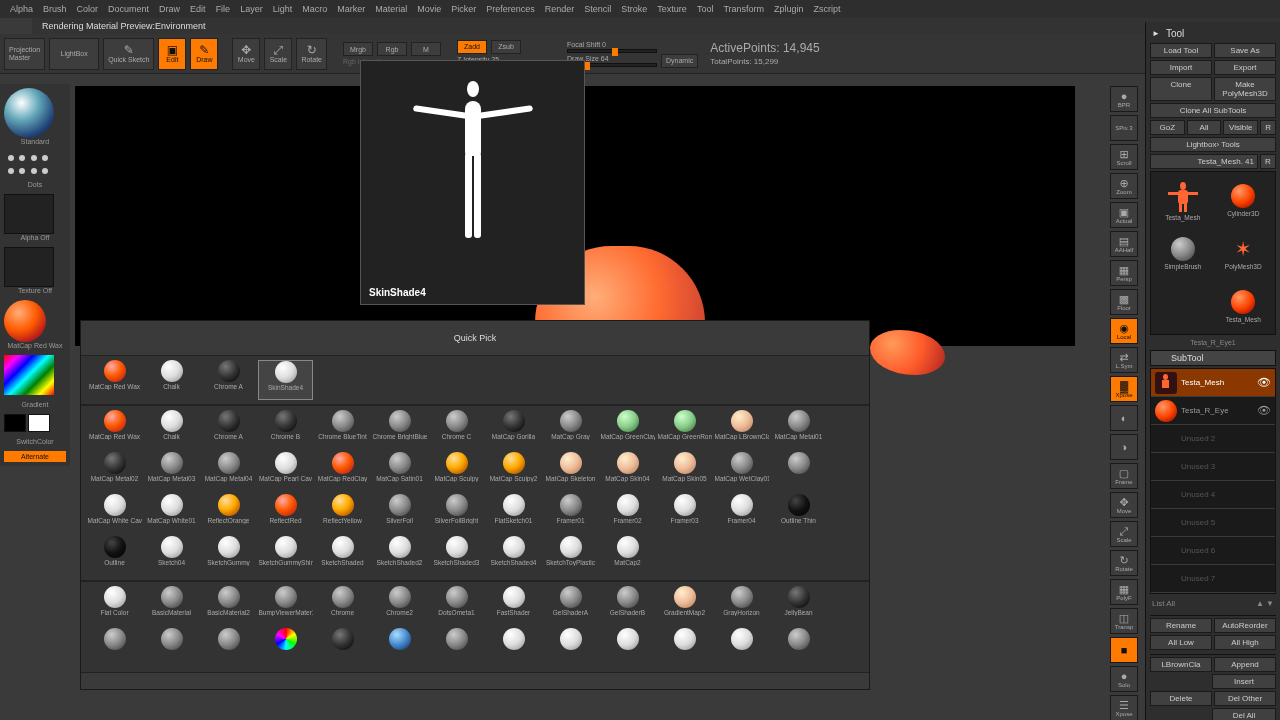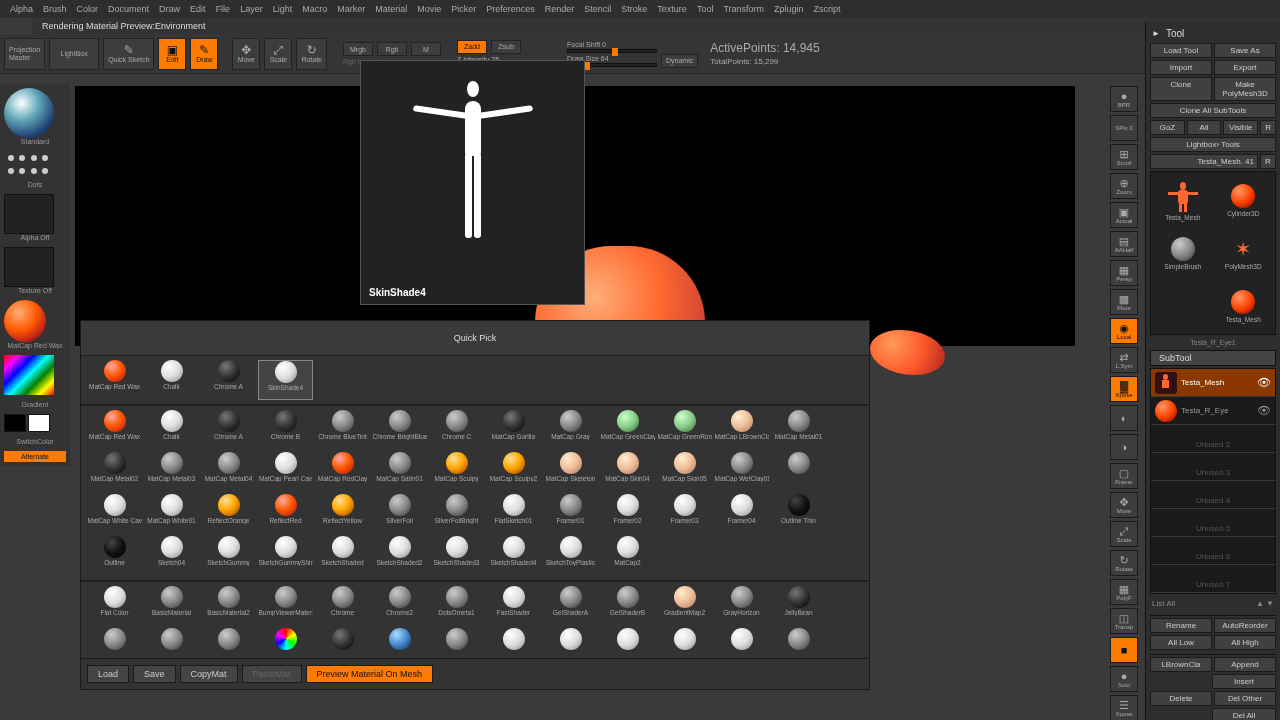--- a/index.html
+++ b/index.html
@@ -78,25 +78,25 @@
 
 
 .tool-palette { position: absolute; right: 0; top: 22px; width: 135px; bottom: 0; background: #2e2e2e; border-left: 1px solid #111; padding: 4px; overflow: hidden; display: flex; flex-direction: column; gap: 2px; }
 .pal-title { display: flex; align-items: center; gap: 6px; padding: 2px; color: #ddd; font-size: 10px; }
 .pal-title::before { content: "►"; font-size: 8px; }
 .pal-row { display: flex; gap: 2px; }
 .pal-btn { flex: 1; background: #404040; border: 1px solid #1a1a1a; padding: 2px 3px; font-size: 8px; color: #ccc; text-align: center; cursor: pointer; }
 .thumb-grid { background: #222; border: 1px solid #111; padding: 3px; display: grid; grid-template-columns: 1fr 1fr; gap: 3px; }
 .thumb { height: 50px; display: flex; flex-direction: column; align-items: center; justify-content: center; font-size: 6.5px; color: #aaa; gap: 2px; }
 .thumb .tfig { width: 30px; height: 32px; }
-.subtool-head { background: #444; padding: 2px 8px; font-size: 9px; color: #ddd; border: 1px solid #111; }
+.subtool-head { background: #444; padding: 2px 20px; font-size: 9px; color: #ddd; border: 1px solid #111; }
 .subtool-list { background: #1a1a1a; border: 1px solid #111; display: flex; flex-direction: column; }
 .st-item { display: flex; align-items: center; gap: 4px; padding: 3px 4px; border-bottom: 1px solid #3a3a3a; font-size: 8px; color: #999; height: 28px; }
 .st-item.sel { background: #8a3800; color: #fff; }
-.st-item.grayed { color: #555; flex-direction: column; }
+.st-item.grayed { color: #555; }
 .st-thumb { width: 22px; height: 22px; border-radius: 3px; }
 .list-bottom { display: flex; justify-content: space-between; padding: 3px 2px; font-size: 8px; color: #888; }
 .sect { border-top: 1px solid #111; margin-top: 2px; padding-top: 2px; }
 
 </style>
 </head>
 <body>
 
 <div class="menubar" id="menubar">
     <span>Alpha</span>
@@ -565,27 +565,20 @@
           <div class="mat-sphere s-white"></div>
         </div>
         <div class="mat-item">
           <div class="mat-sphere s-white"></div>
         </div>
         <div class="mat-item">
           <div class="mat-sphere s-gray"></div>
         </div>
       </div>
   </div>
-  <div class="mat-bottom">
-    <div class="bbtn">Load</div>
-    <div class="bbtn">Save</div>
-    <div class="bbtn">CopyMat</div>
-    <div class="bbtn disabled">PasteMat</div>
-    <div class="bbtn orange">Preview Material On Mesh</div>
-  </div>
 </div>
 
 <div class="right-shelf" id="right-shelf">
     <div class="shelf-btn">
       <span class="si">●</span>
       <span>BPR</span>
     </div>
     <div class="shelf-btn">
       <span class="si"></span>
       <span>SPix 3</span>

